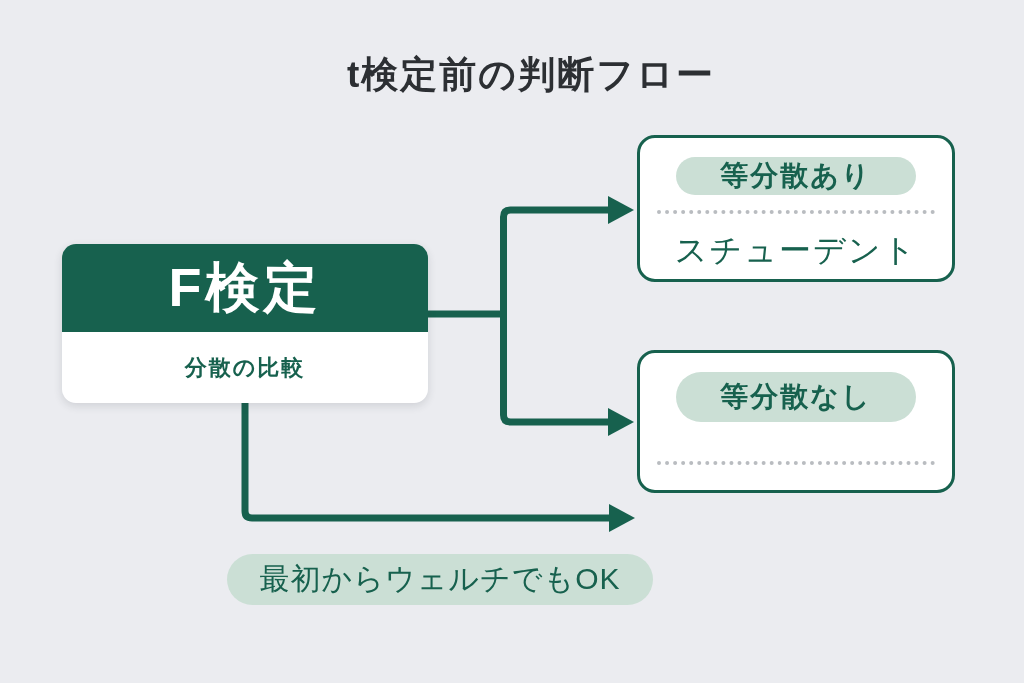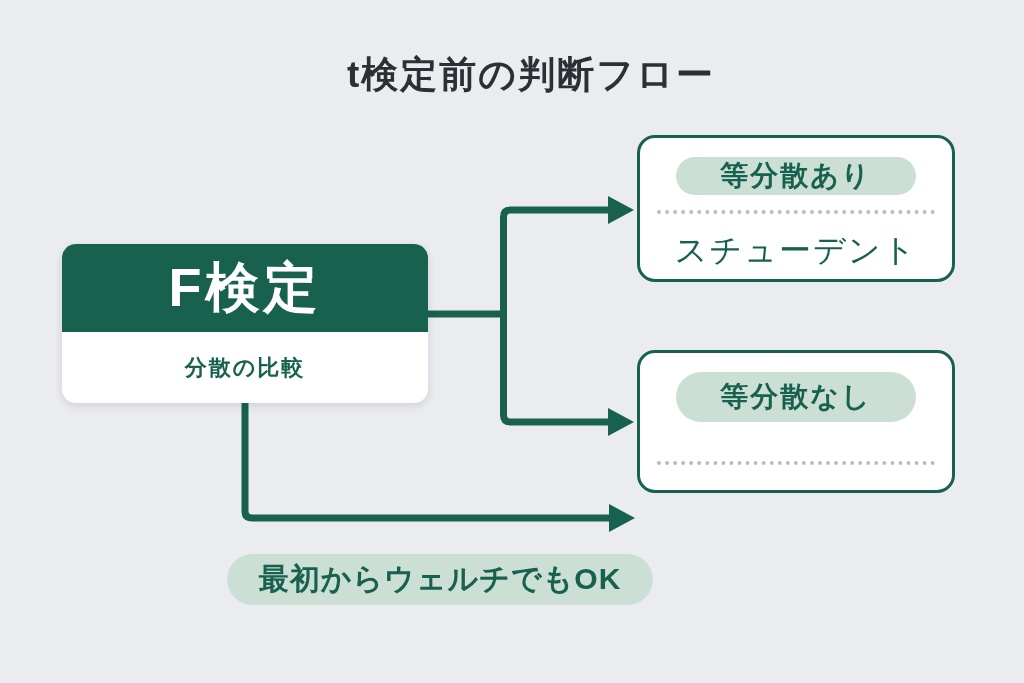--- a/index.html
+++ b/index.html
@@ -125,21 +125,21 @@
 
   
   .note-pill {
     position: absolute;
     left: 227px; top: 554px;
     width: 426px; height: 51px;
     border-radius: 26px;
     background: var(--light-green);
     color: var(--accent-green);
     font-size: 30px;
-    font-weight: 700;
+    font-weight: 400;
     letter-spacing: 1px;
     display: flex;
     align-items: center;
     justify-content: center;
   }
 </style>
 </head>
 <body>
 
 <div class="canvas">

